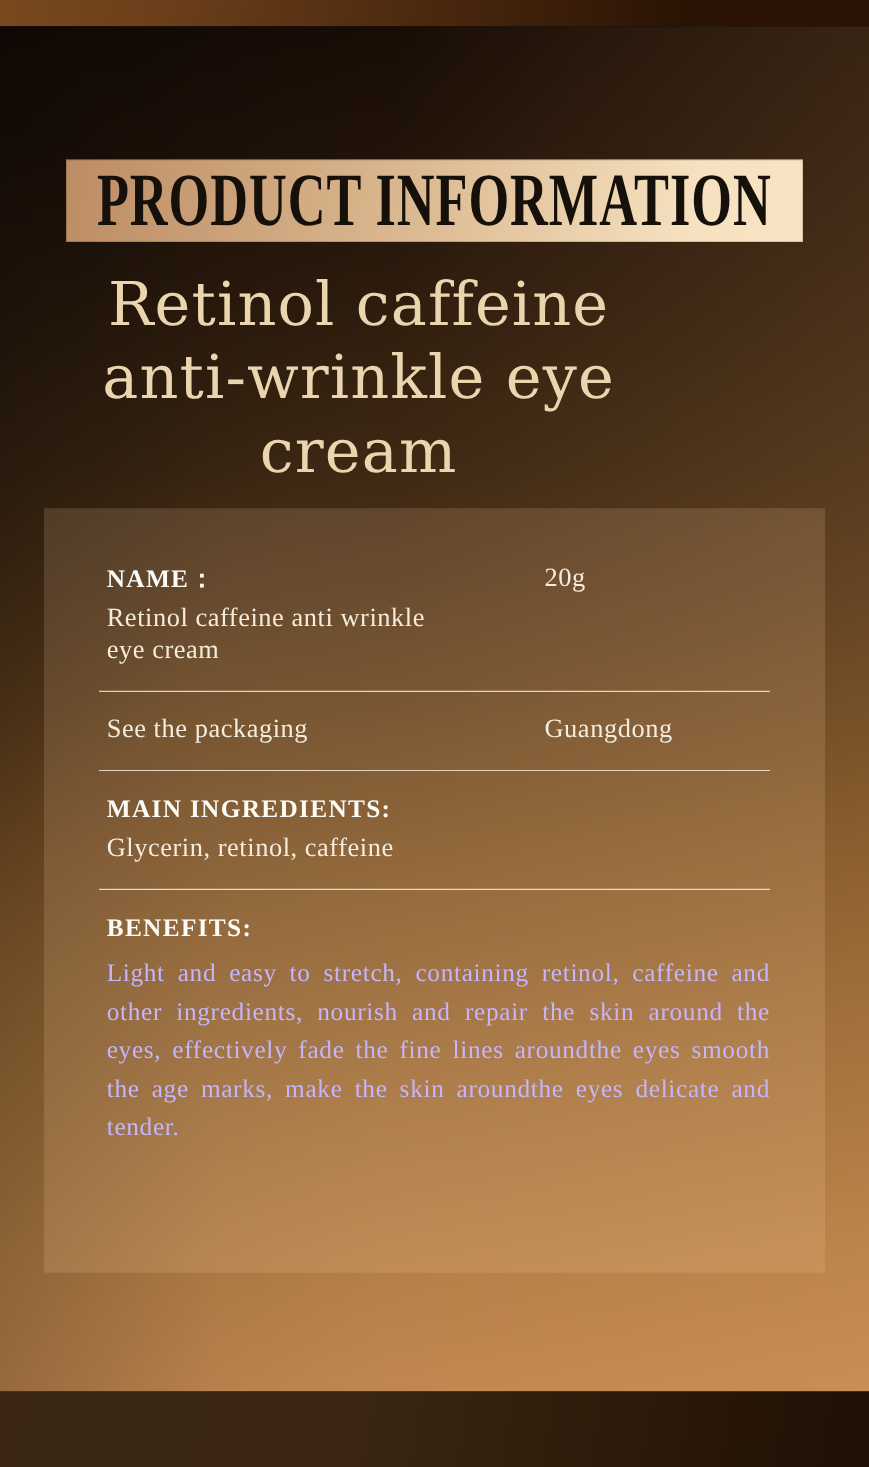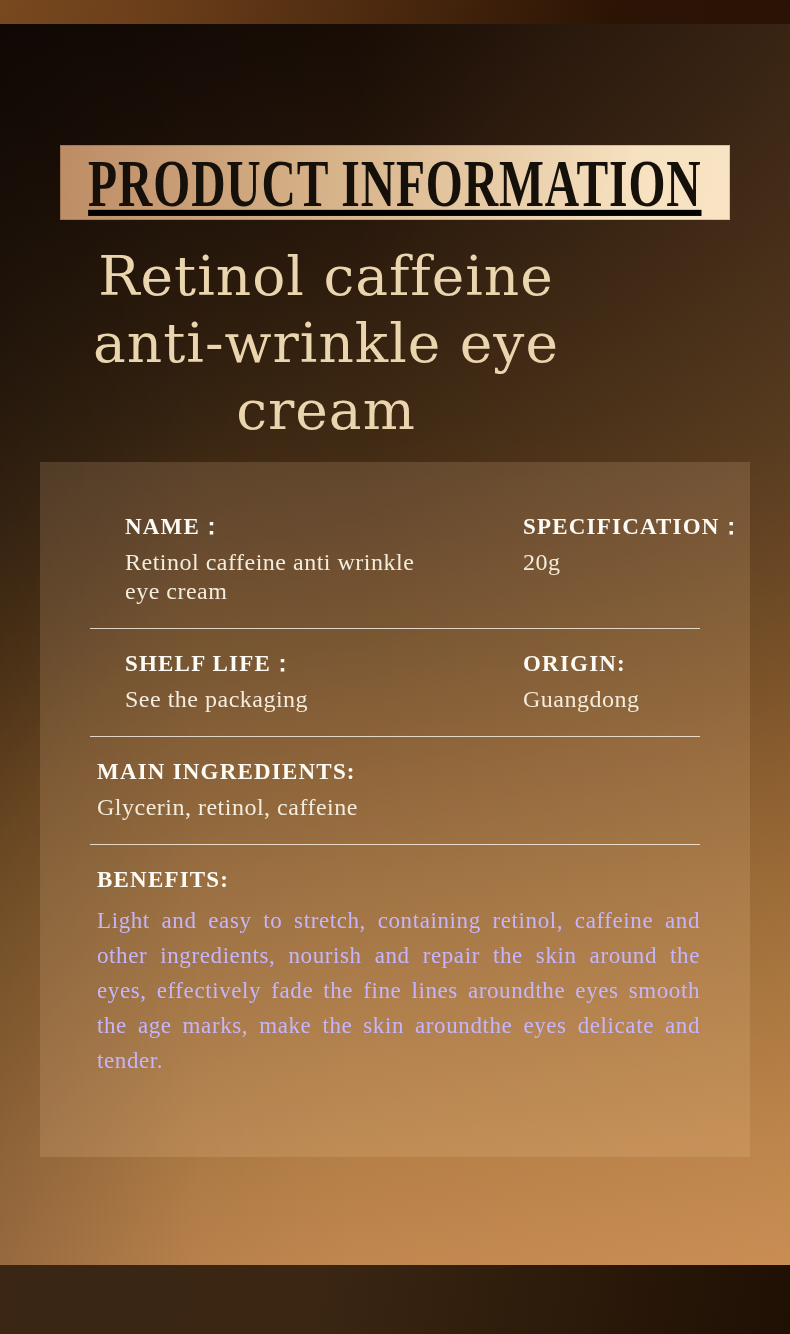--- a/index.html
+++ b/index.html
@@ -31,21 +31,20 @@
   .footer-strip {
     position: absolute; bottom: 0; left: 0; width: 790px; height: 69px;
     background: linear-gradient(100deg, #3b2615 0%, #3a2613 40%, #2c1a0a 72%, #1f1004 100%);
   }
   
   .banner {
     position: absolute; left: 60px; top: 145px; width: 670px; height: 75px;
     background: linear-gradient(98deg, #bd8c65 0%, #dab78e 45%, #f6e1c0 85%, #f8e4c4 100%);
     display: flex; align-items: center; justify-content: center;
     box-shadow: 0 0 0 1px rgba(0,0,0,0.15) inset;
-    text-decoration: underline;
   }
   .banner-text {
     display: inline-block;
     white-space: nowrap;
     font-family: "Liberation Serif", serif;
     font-size: 56px;
     font-weight: bold;
     color: #16100a;
     letter-spacing: 1px;
     transform: scale(0.85, 1.22);
@@ -64,21 +63,20 @@
   
   .panel {
     position: absolute; left: 40px; top: 462px; width: 710px; height: 695px;
     background: rgba(255, 213, 170, 0.16);
     box-sizing: border-box;
     padding: 50px 50px 0 50px;
   }
   .row.two-col {
     display: grid;
     grid-template-columns: 398px 1fr;
-    margin-left: 28px;
   }
   .field-label {
     font-family: "Liberation Serif", serif;
     font-weight: bold;
     font-size: 23px;
     line-height: 30px;
     letter-spacing: 1.2px;
     color: #fdfbf6;
     margin: 0 0 6px 7px;
   }
@@ -125,34 +123,31 @@
   </div>
 
   <div class="panel">
 
     <div class="row two-col">
       <div class="field">
         <div class="field-label">NAME：</div>
         <div class="field-value name-value">Retinol caffeine anti wrinkle eye cream</div>
       </div>
       <div class="field">
-        <div class="field-label">SPECIFICATION：</div>
         <div class="field-value">20g</div>
       </div>
     </div>
 
     <div class="divider"></div>
 
     <div class="row two-col">
       <div class="field">
-        <div class="field-label">SHELF LIFE：</div>
         <div class="field-value">See the packaging</div>
       </div>
       <div class="field">
-        <div class="field-label">ORIGIN:</div>
         <div class="field-value">Guangdong</div>
       </div>
     </div>
 
     <div class="divider"></div>
 
     <div class="row">
       <div class="field">
         <div class="field-label">MAIN INGREDIENTS:</div>
         <div class="field-value">Glycerin, retinol, caffeine</div>

